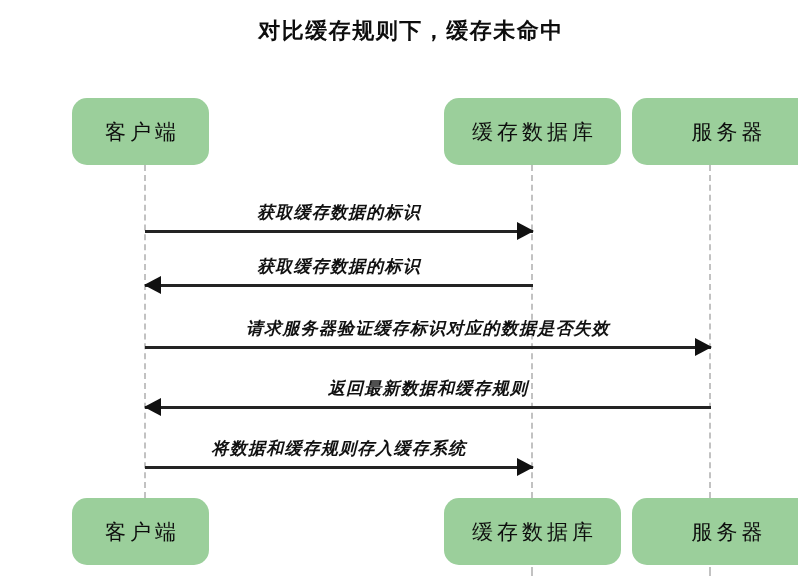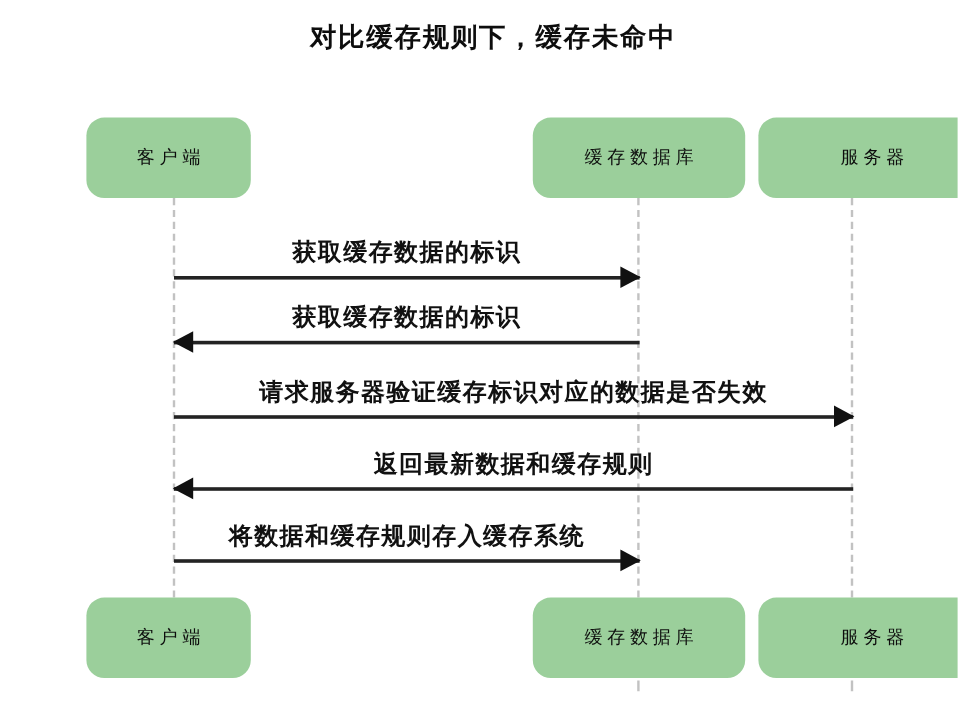--- a/index.html
+++ b/index.html
@@ -42,21 +42,21 @@
   
   .participant-box {
     position: absolute;
     background: #9bcf9b;
     border-radius: 15px;
     box-sizing: border-box;
     display: flex;
     align-items: center;
     justify-content: center;
     color: #0d0d0d;
-    font-size: 15px;
+    font-size: 21px;
     letter-spacing: 4px;
     text-indent: 4px;
     white-space: nowrap;
   }
 
   .pbox-client   { left: 60px;  width: 137px; }
   .pbox-cache    { left: 432px; width: 177px; }
   .pbox-server   { left: 620px; width: 190px; }
 
   .row-top    { top: 98px;  height: 67px; }
@@ -102,25 +102,26 @@
   .message.dir-left .msg-head {
     left: -1px;
     border-right: 17px solid #111111;
   }
   .message .msg-label {
     position: absolute;
     left: 0;
     width: 100%;
     bottom: 6px;
     text-align: center;
-    font-size: 20px;
+    font-size: 17px;
     font-weight: bold;
     letter-spacing: 1.2px;
     color: #111111;
     white-space: nowrap;
+    font-style: italic;
   }
 
   
   .msg-1 { left: 133px; top: 230px; width: 388px; }
   .msg-2 { left: 133px; top: 284px; width: 388px; }
   .msg-3 { left: 133px; top: 346px; width: 566px; }
   .msg-4 { left: 133px; top: 406px; width: 566px; }
   .msg-5 { left: 133px; top: 466px; width: 388px; }
   .msg-1 .msg-line, .msg-2 .msg-line,
   .msg-3 .msg-line, .msg-4 .msg-line,

